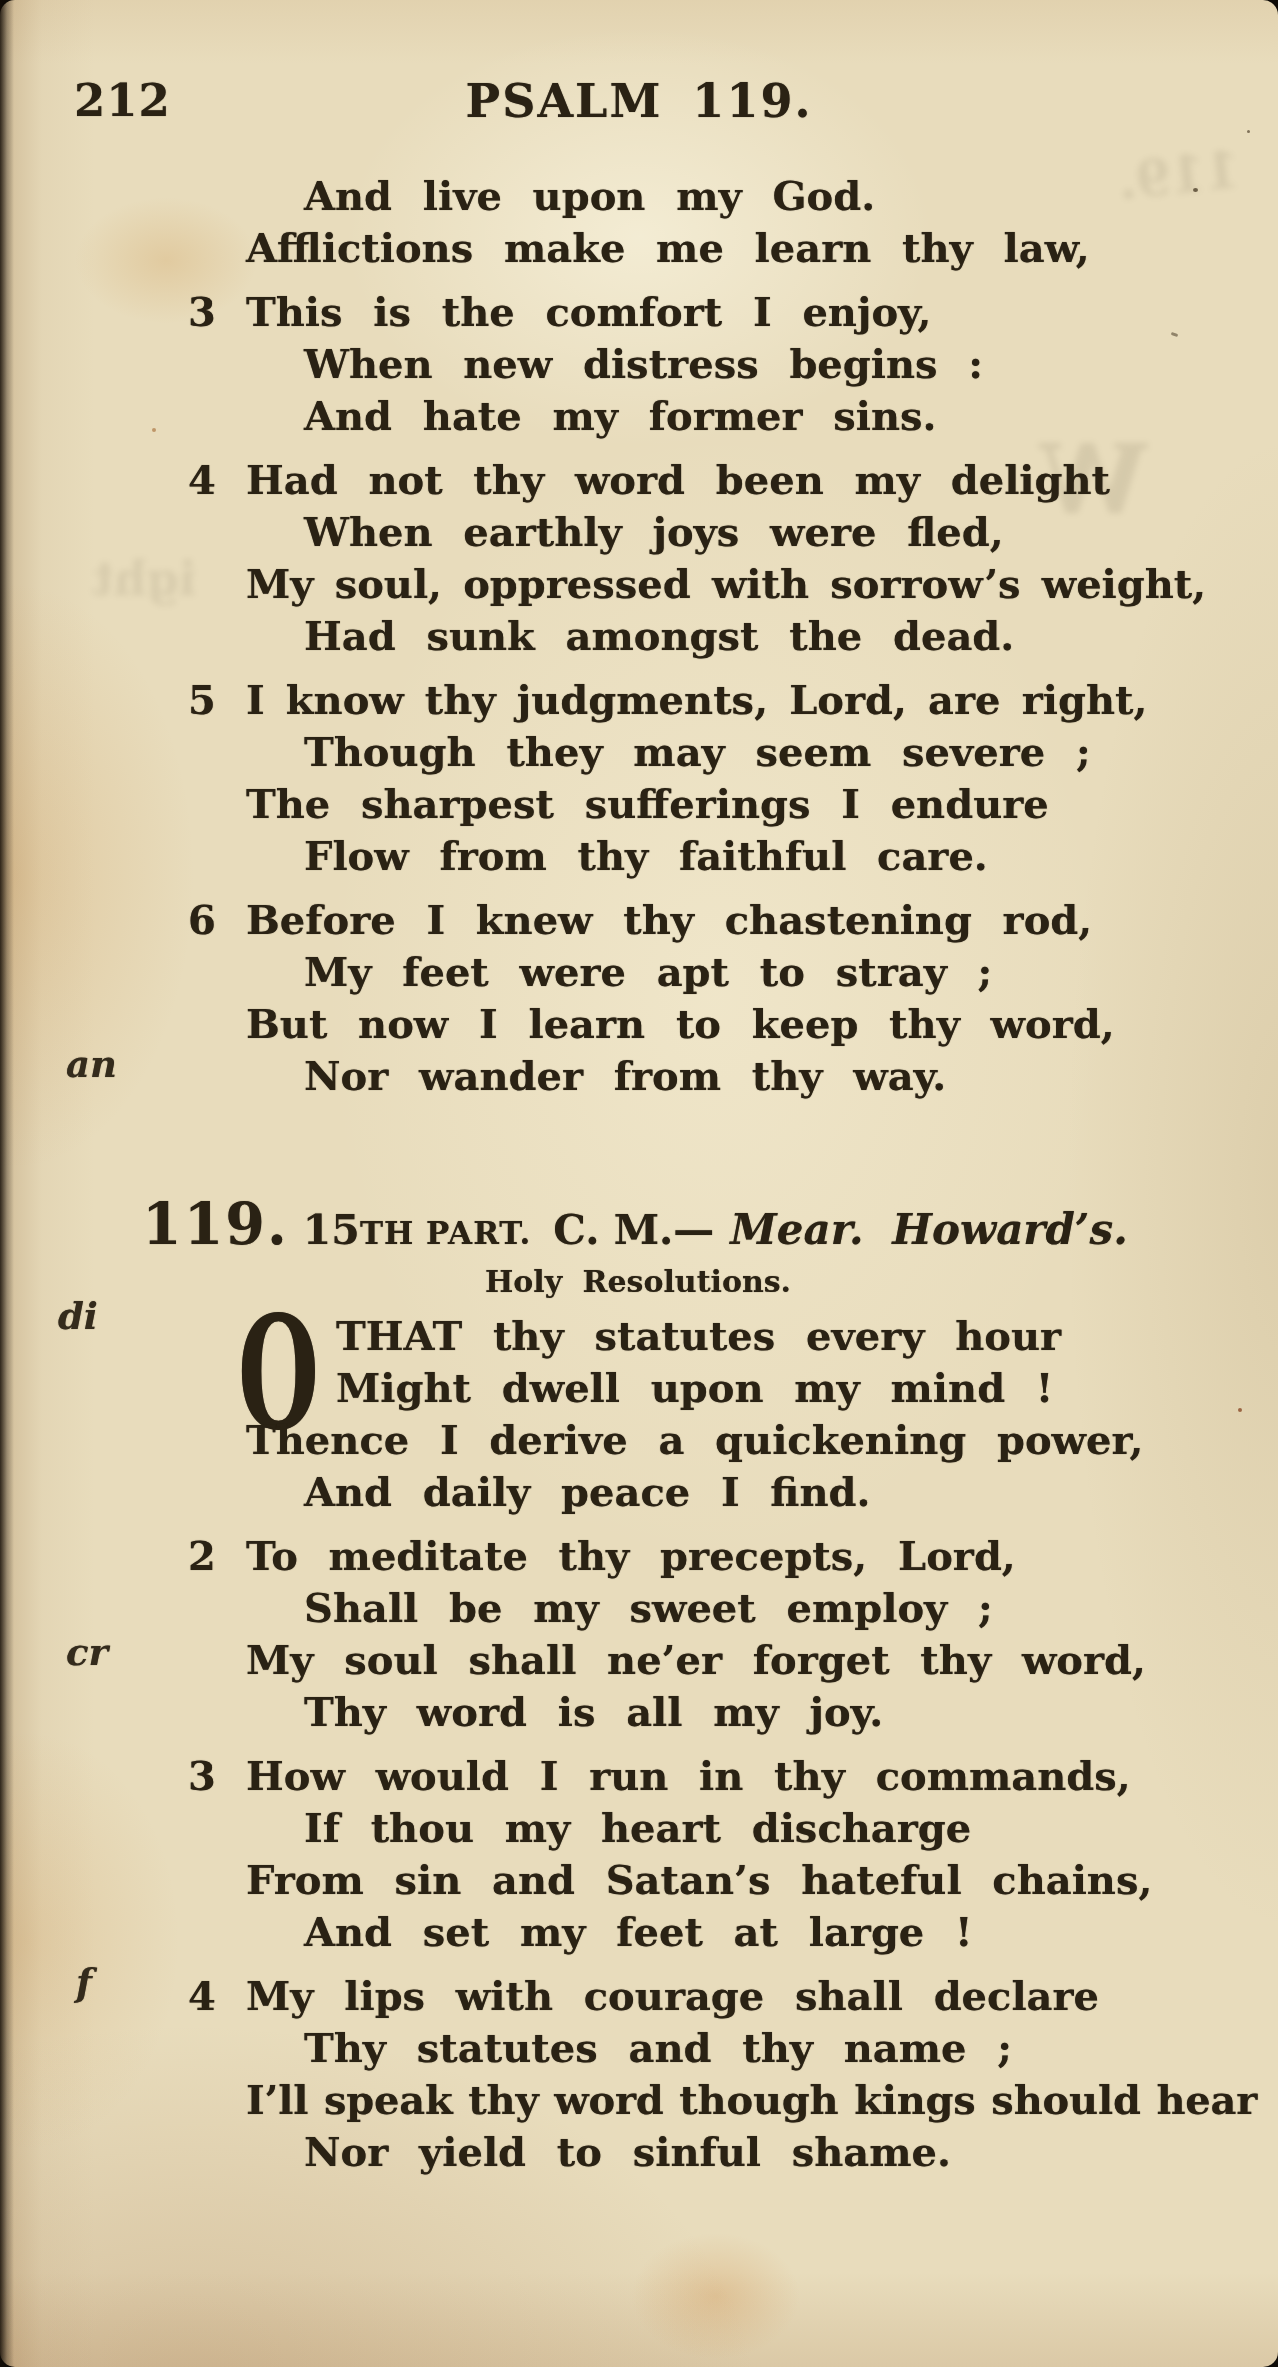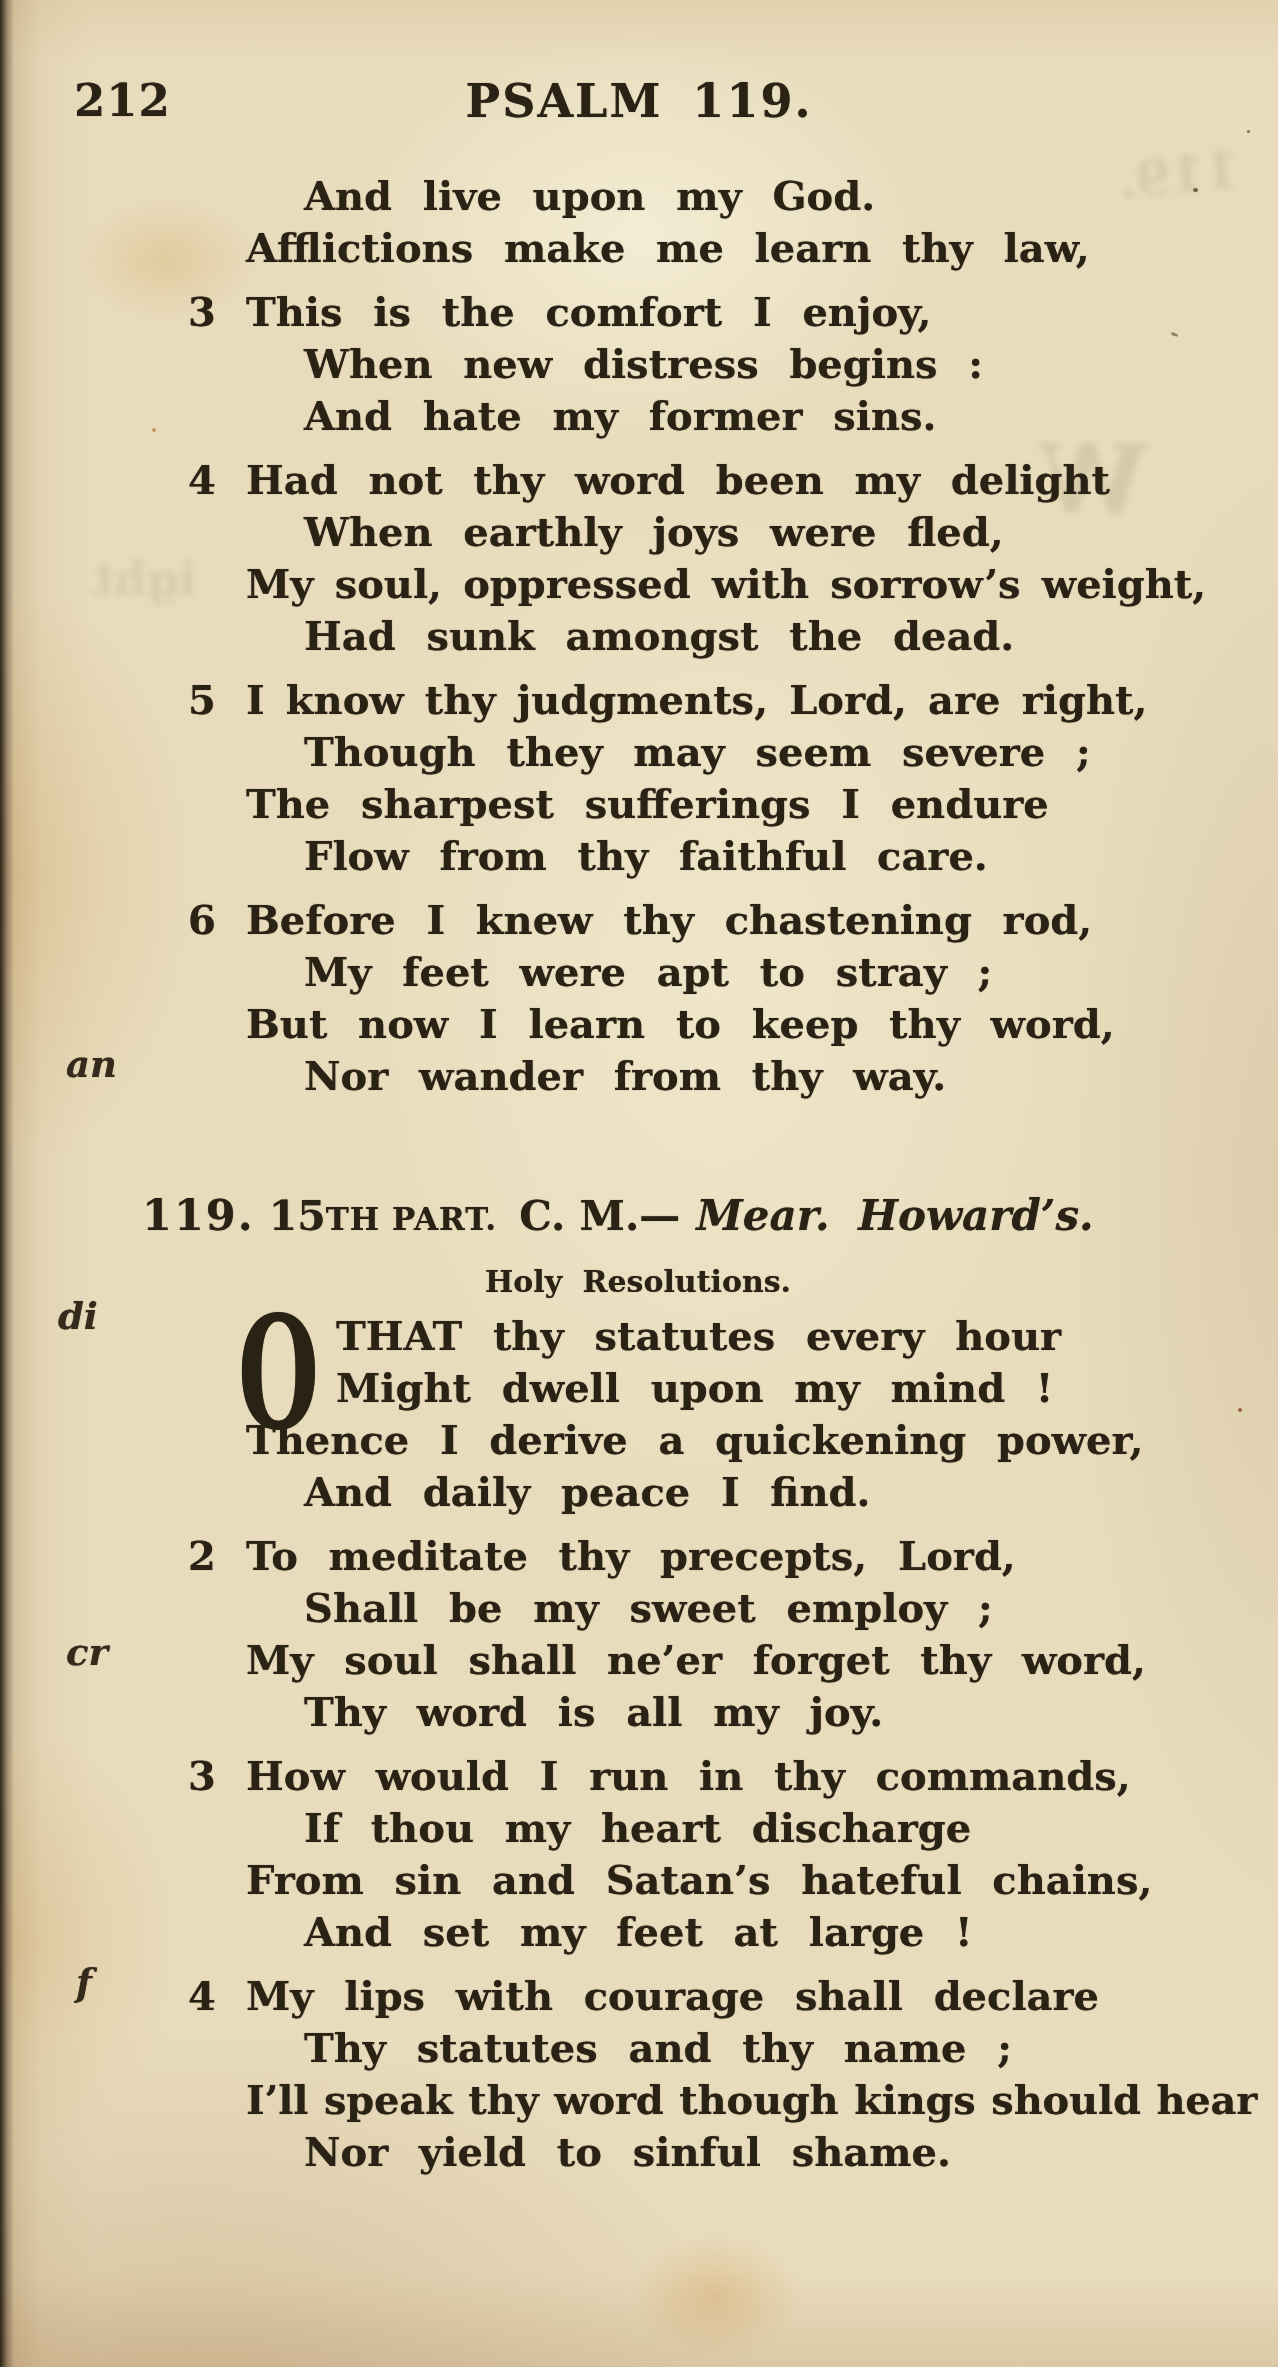--- a/index.html
+++ b/index.html
@@ -17,20 +17,21 @@
       radial-gradient(ellipse 520px 760px at 56% 42%, rgba(251,245,222,0.38), transparent 75%),
       radial-gradient(ellipse 260px 420px at 1% 37%, rgba(193,128,52,0.20), transparent 70%),
       radial-gradient(ellipse 220px 300px at 2% 82%, rgba(193,128,52,0.17), transparent 70%),
       radial-gradient(ellipse 130px 90px at 13% 11%, rgba(200,140,60,0.22), transparent 70%),
       radial-gradient(ellipse 120px 90px at 56% 97%, rgba(205,140,70,0.30), transparent 70%),
       radial-gradient(ellipse 760px 520px at 15% 102%, rgba(150,100,55,0.24), transparent 75%),
       radial-gradient(ellipse 300px 1000px at 101% 50%, rgba(158,130,82,0.16), transparent 75%),
       linear-gradient(90deg, rgba(140,95,45,0.26), rgba(140,95,45,0.05) 42px, transparent 95px),
       linear-gradient(180deg, rgba(170,120,60,0.10), transparent 64px),
       linear-gradient(0deg, rgba(150,100,50,0.16), transparent 95px);
+    border-radius: 15px;
   }
   .txtshade{text-shadow:0 0 1px rgba(41,33,20,0.65);}
   .edge-left{
     position:absolute;left:0;top:0;bottom:0;width:14px;
     background:linear-gradient(90deg, rgba(18,12,6,0.85), rgba(18,12,6,0.30) 7px, transparent 14px);
   }
   .pagehead{position:absolute;top:74px;left:0;right:0;}
   .pgnum{position:absolute;left:74px;top:0;font-size:45px;letter-spacing:1px;}
   .runhead{text-align:center;font-size:46px;letter-spacing:2px;word-spacing:12px;}
 
@@ -42,21 +43,21 @@
   .ln.n{padding-left:188px;}
   .ln.dc{padding-left:336px;}
   .vn{display:inline-block;width:58px;word-spacing:normal;}
   .vgap{margin-top:12px;}
   .semi{word-spacing:0.18em;}
   .tight{word-spacing:0.05em;letter-spacing:-0.2px;}
 
   .mmark{position:absolute;font-style:italic;font-size:37px;font-weight:700;color:#342b1c;}
 
   .hymn-heading{position:absolute;top:1190px;left:142px;display:flex;align-items:baseline;white-space:nowrap;}
-  .h-num{font-size:43px;letter-spacing:2px;}
+  .h-num{font-size:57px;letter-spacing:2px;}
   .h-part{margin-left:14px;font-size:41px;}
   .h-part-sm{font-size:31px;letter-spacing:1px;}
   .h-meter{margin-left:22px;font-size:41px;}
   .h-tunes{margin-left:16px;font-style:italic;font-size:42px;word-spacing:14px;}
   .subtitle{position:absolute;top:1264px;left:8px;right:10px;text-align:center;font-size:30px;word-spacing:10px;}
 
   .dropcap{
     position:absolute;left:238px;top:1296px;
     font-size:155px;line-height:1;
     transform:scaleX(0.60);transform-origin:left top;

